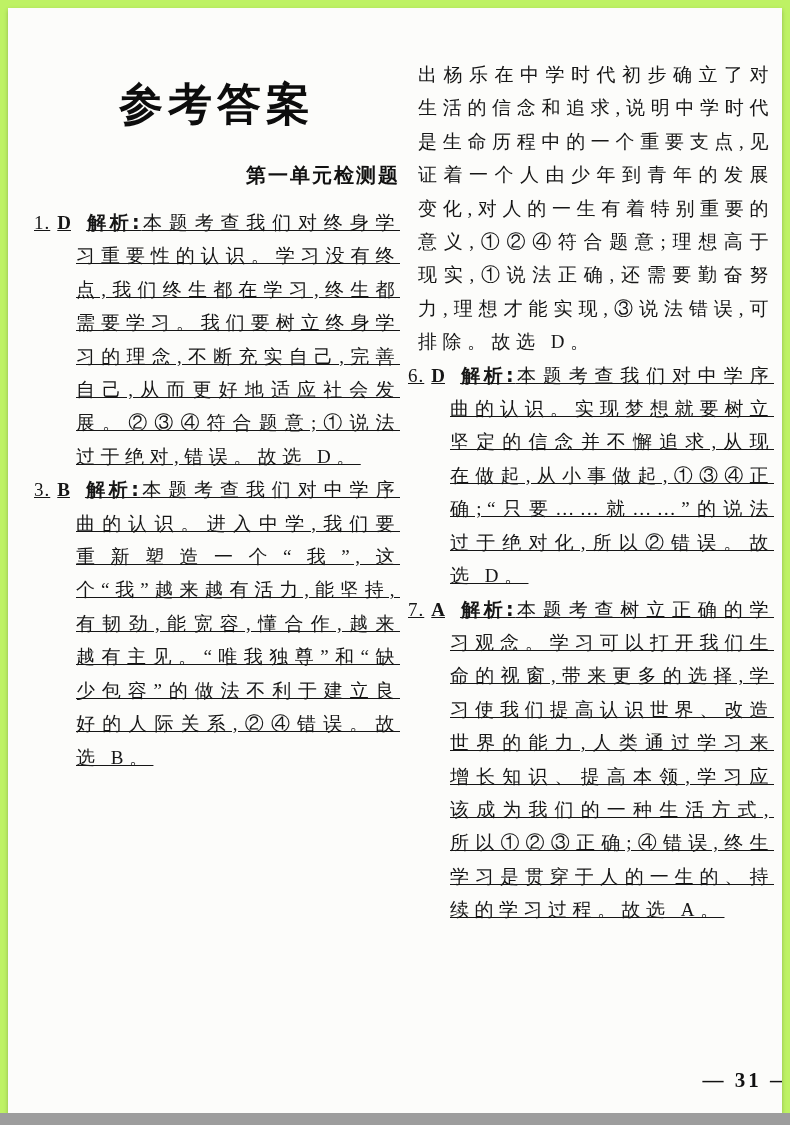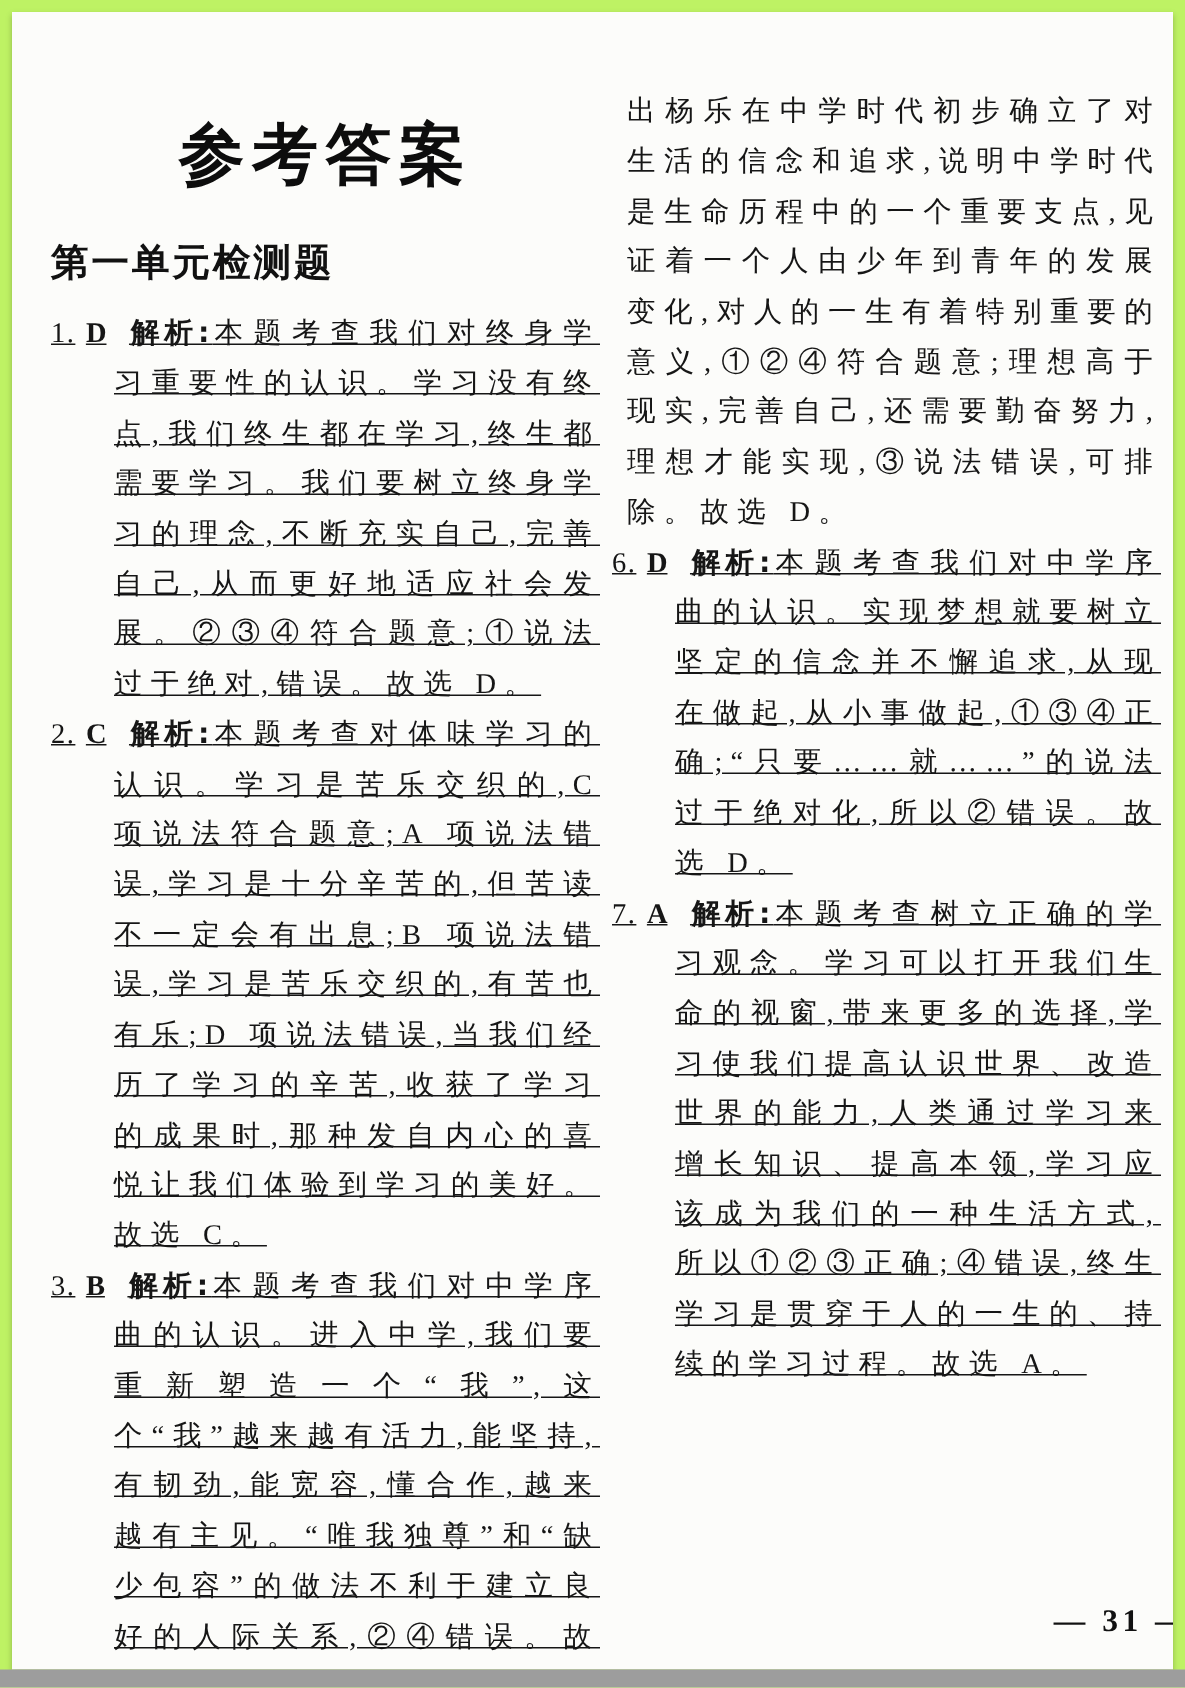--- a/index.html
+++ b/index.html
@@ -17,21 +17,21 @@
     position:absolute;left:0;right:0;bottom:0;height:12px;background:#9d9d9d;
   }
   .col{position:absolute;}
   .col-left{left:26px;top:70px;width:366px;}
   .col-right{left:400px;top:50px;width:366px;}
   .doc-title{
     text-align:center;font-size:44px;font-weight:900;letter-spacing:5px;
     line-height:52px;font-family:"DejaVu Sans",sans-serif;color:#0d0d0d;
   }
   .section-heading{
-    text-align:left;font-size:25px;font-weight:800;letter-spacing:2px;
+    text-align:right;font-size:20px;font-weight:800;letter-spacing:2px;
     line-height:30px;margin-top:30px;color:#111;
   }
   .answers{margin-top:16px;}
   p.item,p.cont{
     margin:0;font-size:19px;line-height:33.4px;letter-spacing:5.5px;
     text-align:justify;text-justify:inter-character;
     font-family:"Liberation Serif","DejaVu Serif",serif;color:#161616;
   }
   p.item{padding-left:42px;text-indent:-42px;text-decoration:underline;}
   p.cont{padding-left:10px;}
@@ -49,28 +49,27 @@
 
 <div class="stage">
   <div class="page">
 
     <div class="col col-left">
       <div class="doc-title">参考答案</div>
       <div class="section-heading">第一单元检测题</div>
 
       <div class="answers">
         <p class="item"><span class="num">1.</span><span class="ans">D</span><span class="label">解析:</span><span class="txt">本题考查我们对终身学习重要性的认识。学习没有终点,我们终生都在学习,终生都需要学习。我们要树立终身学习的理念,不断充实自己,完善自己,从而更好地适应社会发展。②③④符合题意;①说法过于绝对,错误。故选 D。</span></p>
-        <p class="item"><span class="num">2.</span><span class="ans">C</span><span class="label">解析:</span><span class="txt">本题考查对体味学习的认识。学习是苦乐交织的,C 项说法符合题意;A 项说法错误,学习是十分辛苦的,但苦读不一定会有出息;B 项说法错误,学习是苦乐交织的,有苦也有乐;D 项说法错误,当我们经历了学习的辛苦,收获了学习的成果时,那种发自内心的喜悦让我们体验到学习的美好。故选 C。</span></p>
         <p class="item"><span class="num">3.</span><span class="ans">B</span><span class="label">解析:</span><span class="txt">本题考查我们对中学序曲的认识。进入中学,我们要重新塑造一个“我”,这个“我”越来越有活力,能坚持,有韧劲,能宽容,懂合作,越来越有主见。“唯我独尊”和“缺少包容”的做法不利于建立良好的人际关系,②④错误。故选 B。</span></p>
 
       </div>
     </div>
 
     <div class="col col-right">
-      <p class="cont">出杨乐在中学时代初步确立了对生活的信念和追求,说明中学时代是生命历程中的一个重要支点,见证着一个人由少年到青年的发展变化,对人的一生有着特别重要的意义,①②④符合题意;理想高于现实,完善自己,还需要勤奋努力,理想才能实现,③说法错误,可排除。故选 D。</p>
+      <p class="cont">出杨乐在中学时代初步确立了对生活的信念和追求,说明中学时代是生命历程中的一个重要支点,见证着一个人由少年到青年的发展变化,对人的一生有着特别重要的意义,①②④符合题意;理想高于现实,①说法正确,还需要勤奋努力,理想才能实现,③说法错误,可排除。故选 D。</p>
       <p class="item"><span class="num">6.</span><span class="ans">D</span><span class="label">解析:</span><span class="txt">本题考查我们对中学序曲的认识。实现梦想就要树立坚定的信念并不懈追求,从现在做起,从小事做起,①③④正确;“只要……就……”的说法过于绝对化,所以②错误。故选 D。</span></p>
       <p class="item"><span class="num">7.</span><span class="ans">A</span><span class="label">解析:</span><span class="txt">本题考查树立正确的学习观念。学习可以打开我们生命的视窗,带来更多的选择,学习使我们提高认识世界、改造世界的能力,人类通过学习来增长知识、提高本领,学习应该成为我们的一种生活方式,所以①②③正确;④错误,终生学习是贯穿于人的一生的、持续的学习过程。故选 A。</span></p>
 
     </div>
 
     <div class="footer-pageno">— 31 —</div>
   </div>
 
   <div class="bottom-bar"></div>
 </div>

